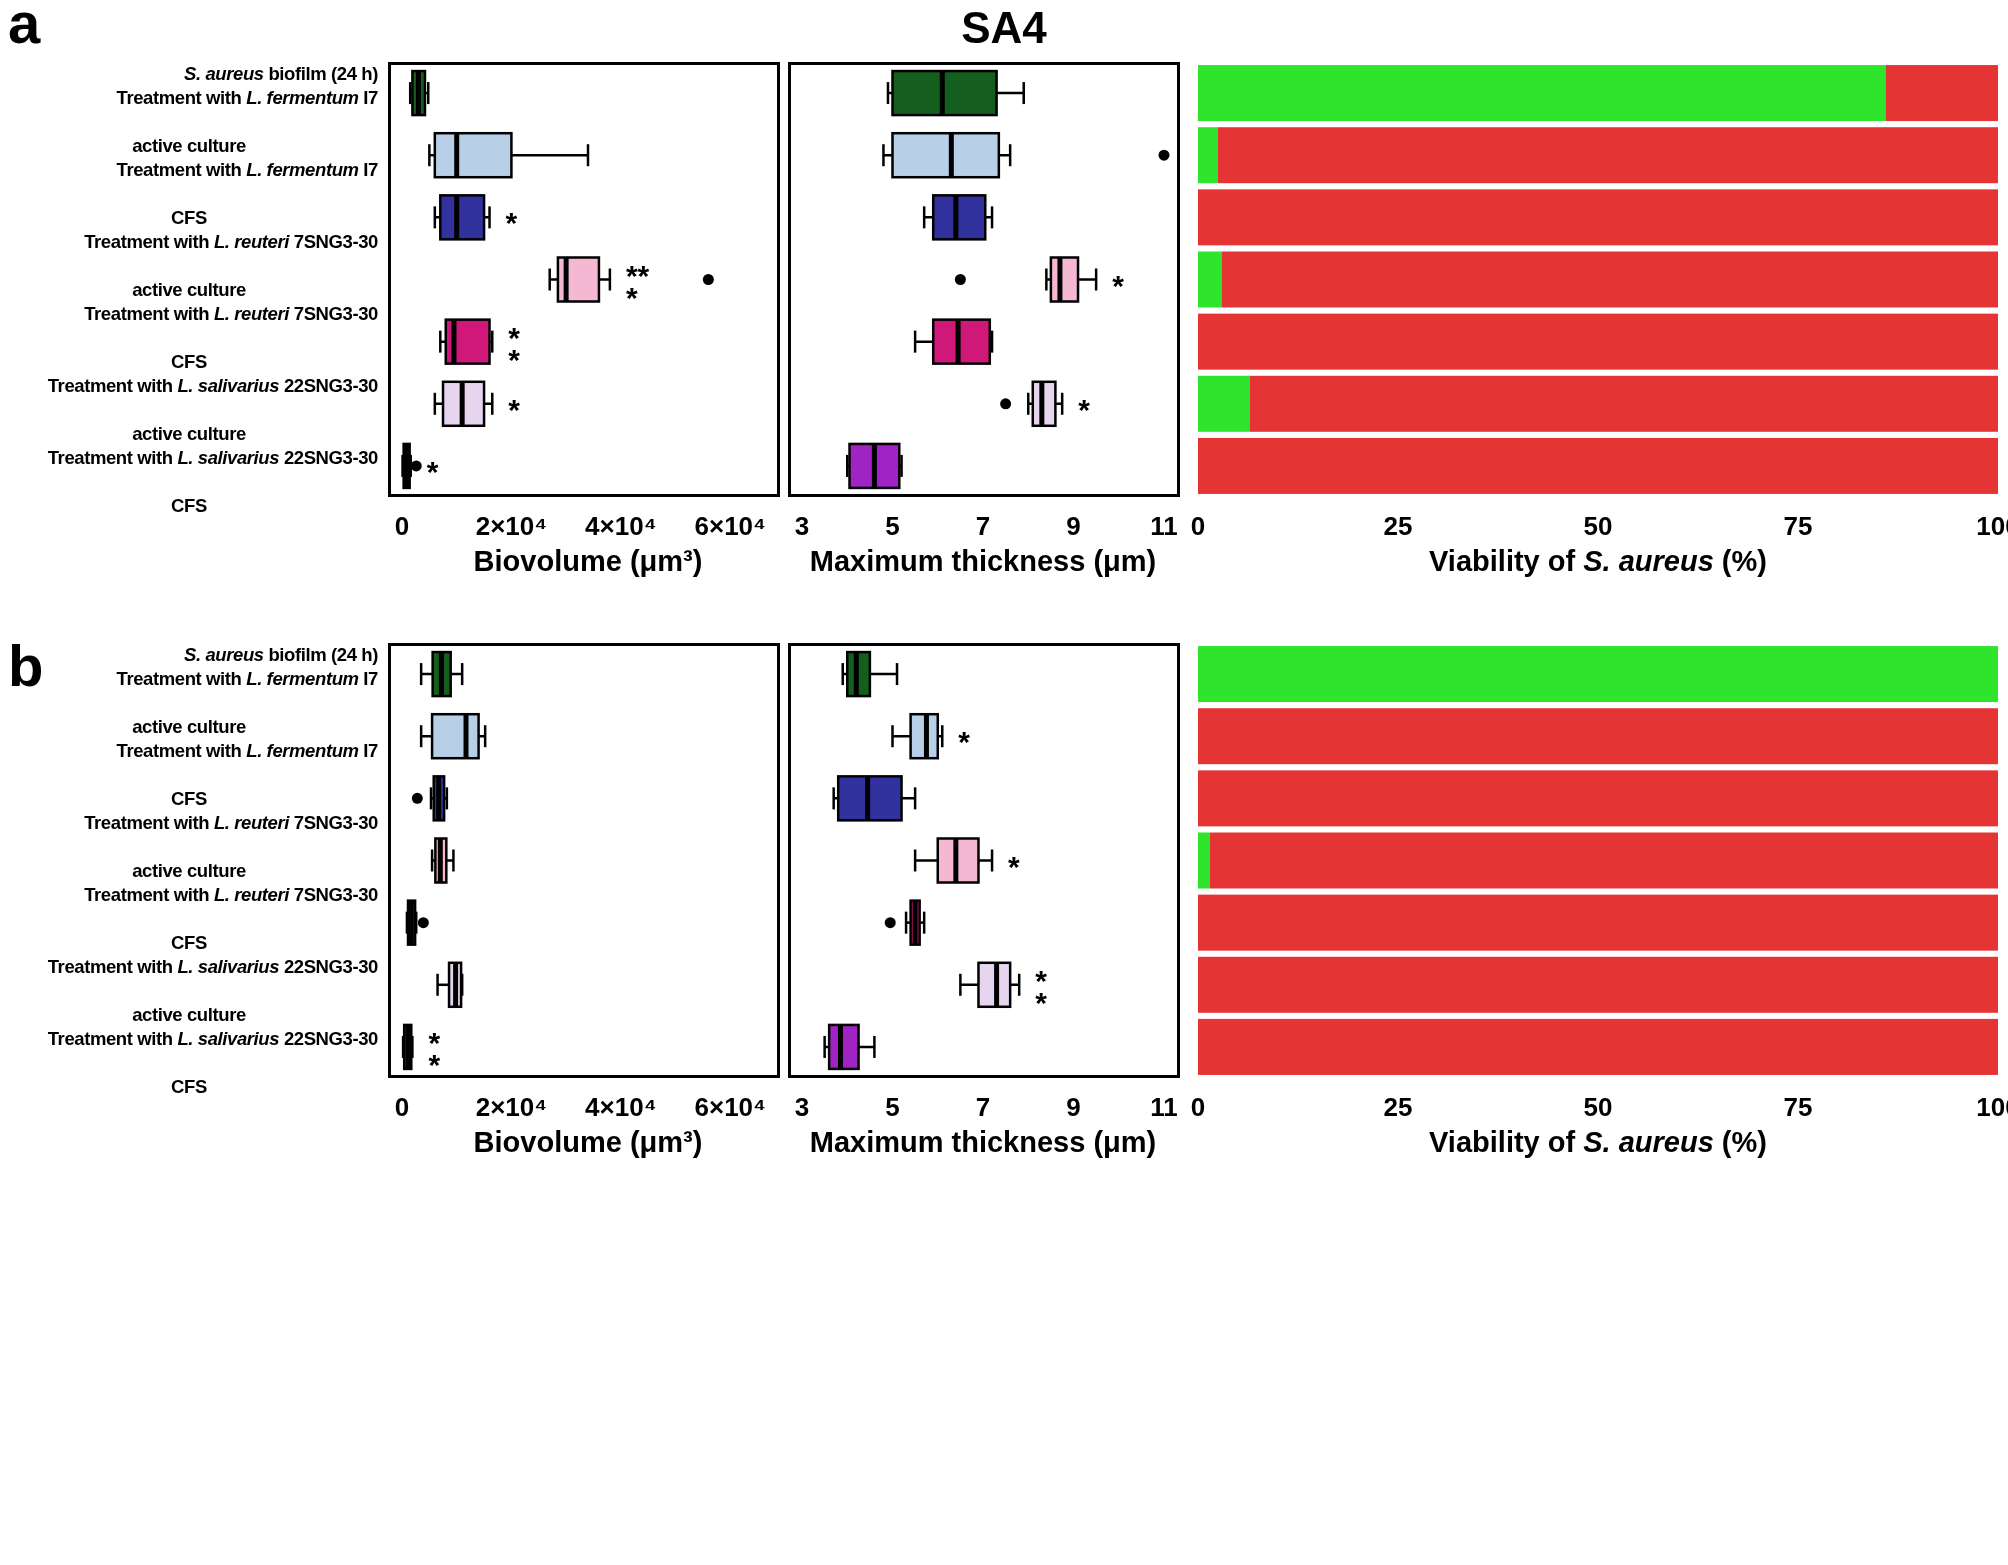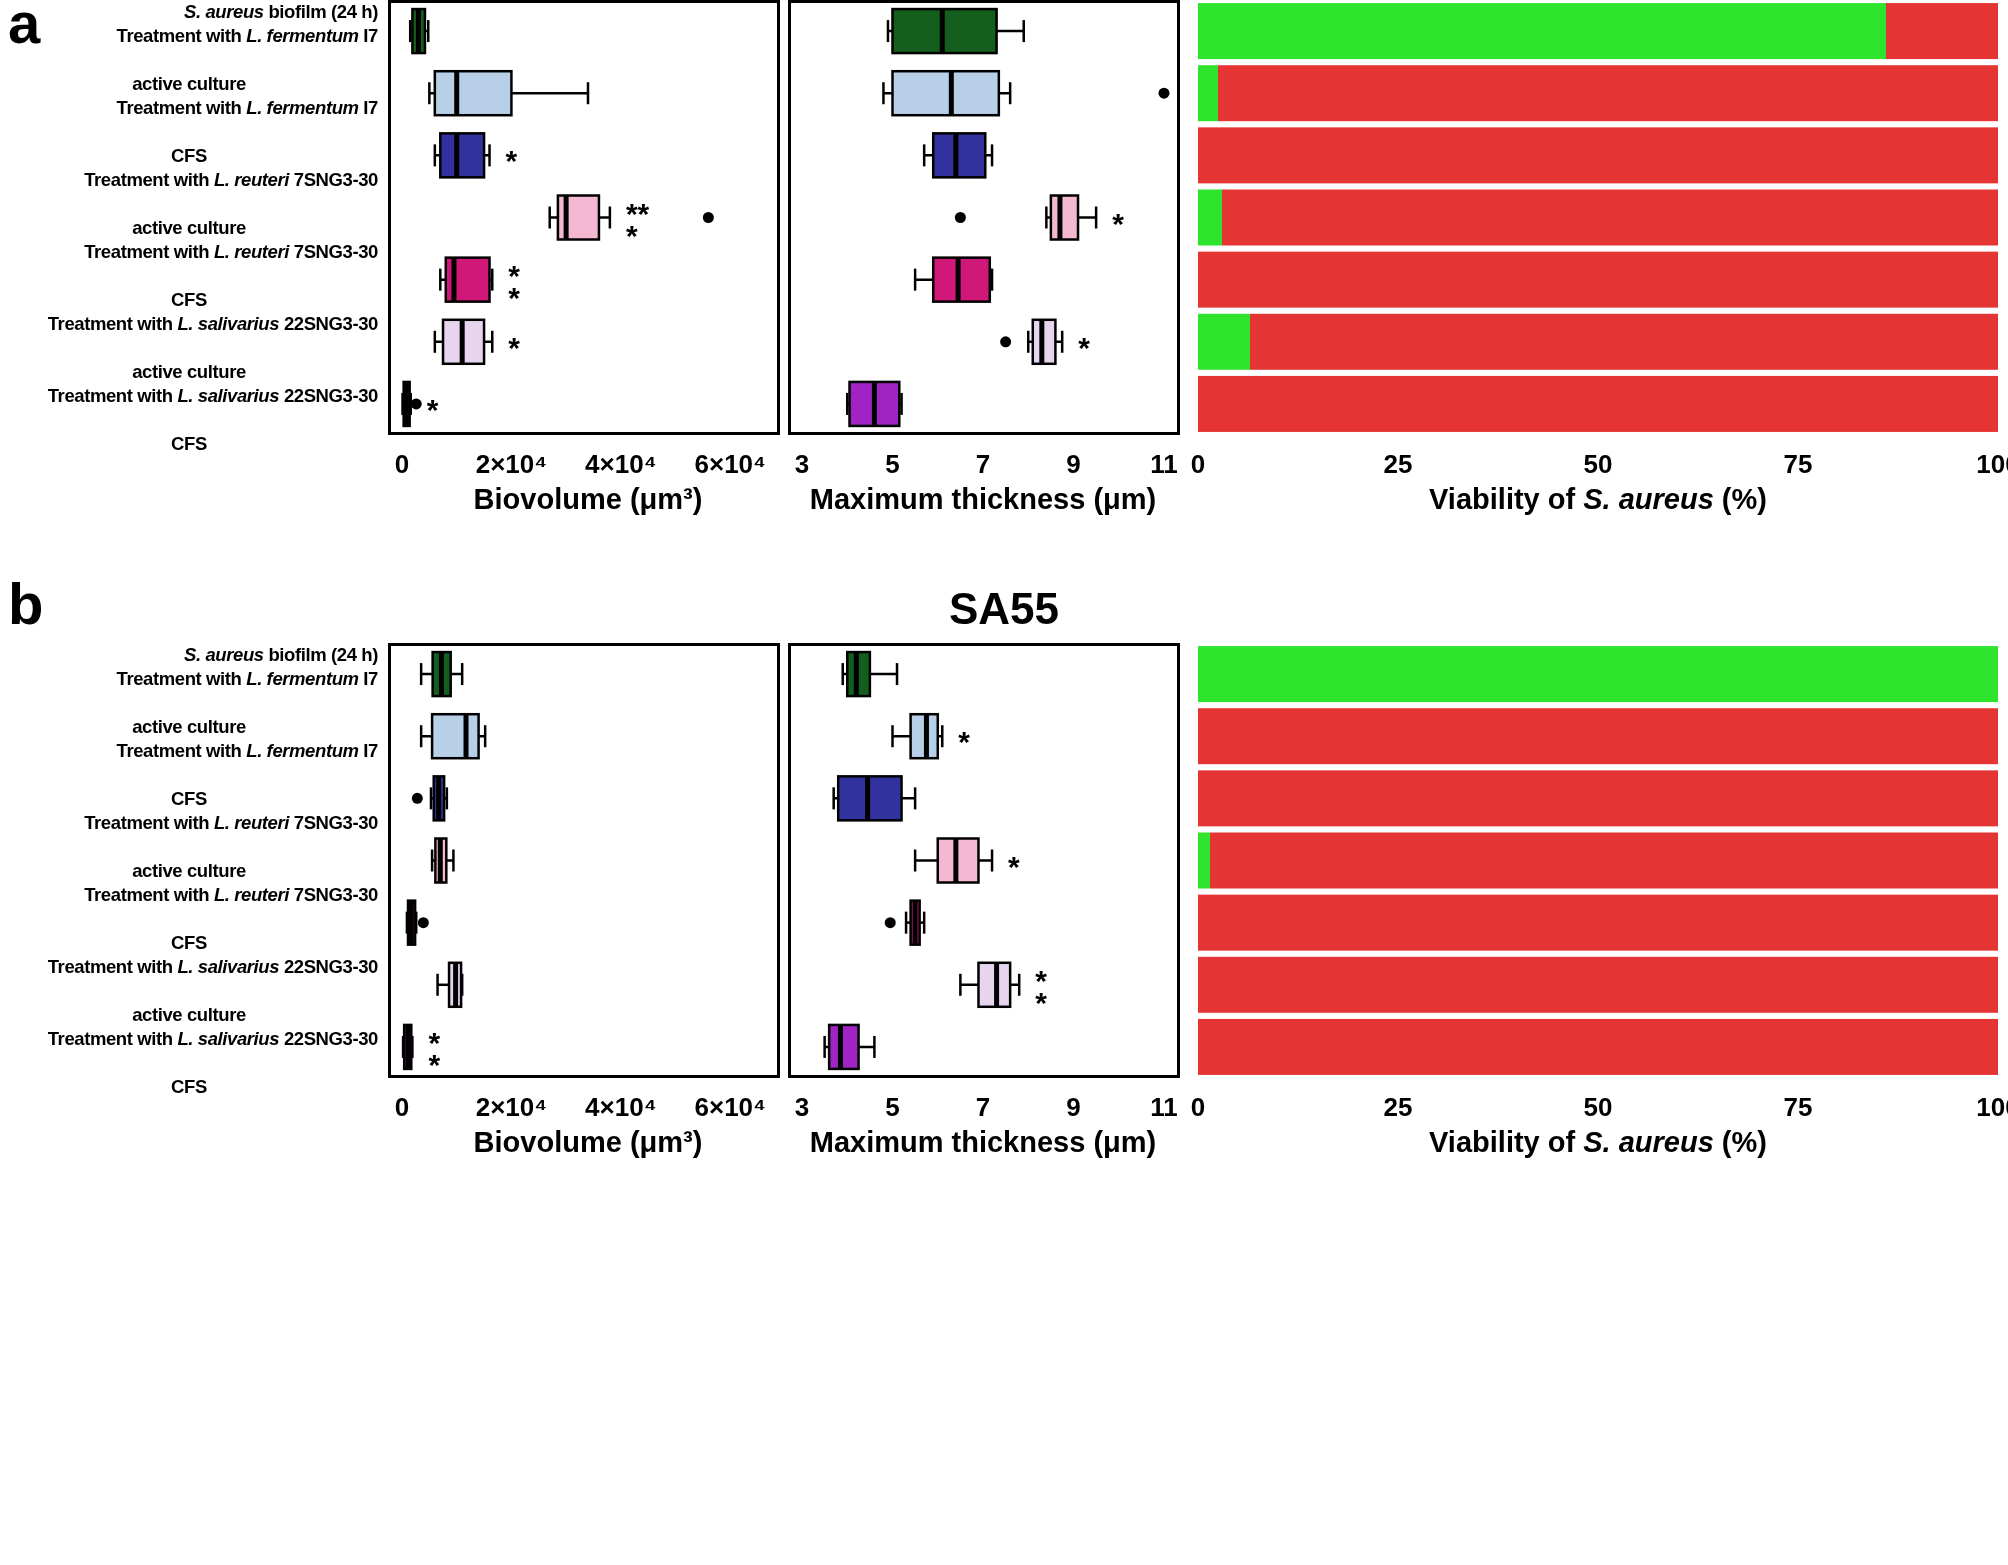--- a/index.html
+++ b/index.html
@@ -38,20 +38,21 @@
   svg { overflow:visible; display:block; }
   svg text { font-family:"Liberation Sans", sans-serif; fill:#000; }
 </style>
 </head>
 <body>
 
 <div class="figure">
 
   <section class="panel panel-a">
     <div class="panel-letter">a</div>
+    <h2 class="panel-title">SA4</h2>
     <div class="panel-body">
       <div class="labels-col" id="labels-0">
           <div class="row-label">
             <div class="l1"><span class="it">S. aureus</span><span> biofilm (24 h)</span></div>
           </div>
           <div class="row-label">
             <div class="l1"><span>Treatment with </span><span class="it">L. fermentum</span><span> I7</span></div>
             <div class="l2">active culture</div>
           </div>
           <div class="row-label">
@@ -241,21 +242,20 @@
             <text x="604" y="473" text-anchor="middle" font-size="26" font-weight="bold">75</text>
             <text x="804" y="473" text-anchor="middle" font-size="26" font-weight="bold">100</text>
             <text x="404" y="509" text-anchor="middle" font-size="29" font-weight="bold"><tspan>Viability of </tspan><tspan font-style="italic">S. aureus</tspan><tspan> (%)</tspan></text>
           </svg>
         </div>
     </div>
   </section>
 
   <section class="panel panel-b">
     <div class="panel-letter">b</div>
-    <h2 class="panel-title">SA55</h2>
     <div class="panel-body">
       <div class="labels-col" id="labels-1">
           <div class="row-label">
             <div class="l1"><span class="it">S. aureus</span><span> biofilm (24 h)</span></div>
           </div>
           <div class="row-label">
             <div class="l1"><span>Treatment with </span><span class="it">L. fermentum</span><span> I7</span></div>
             <div class="l2">active culture</div>
           </div>
           <div class="row-label">

